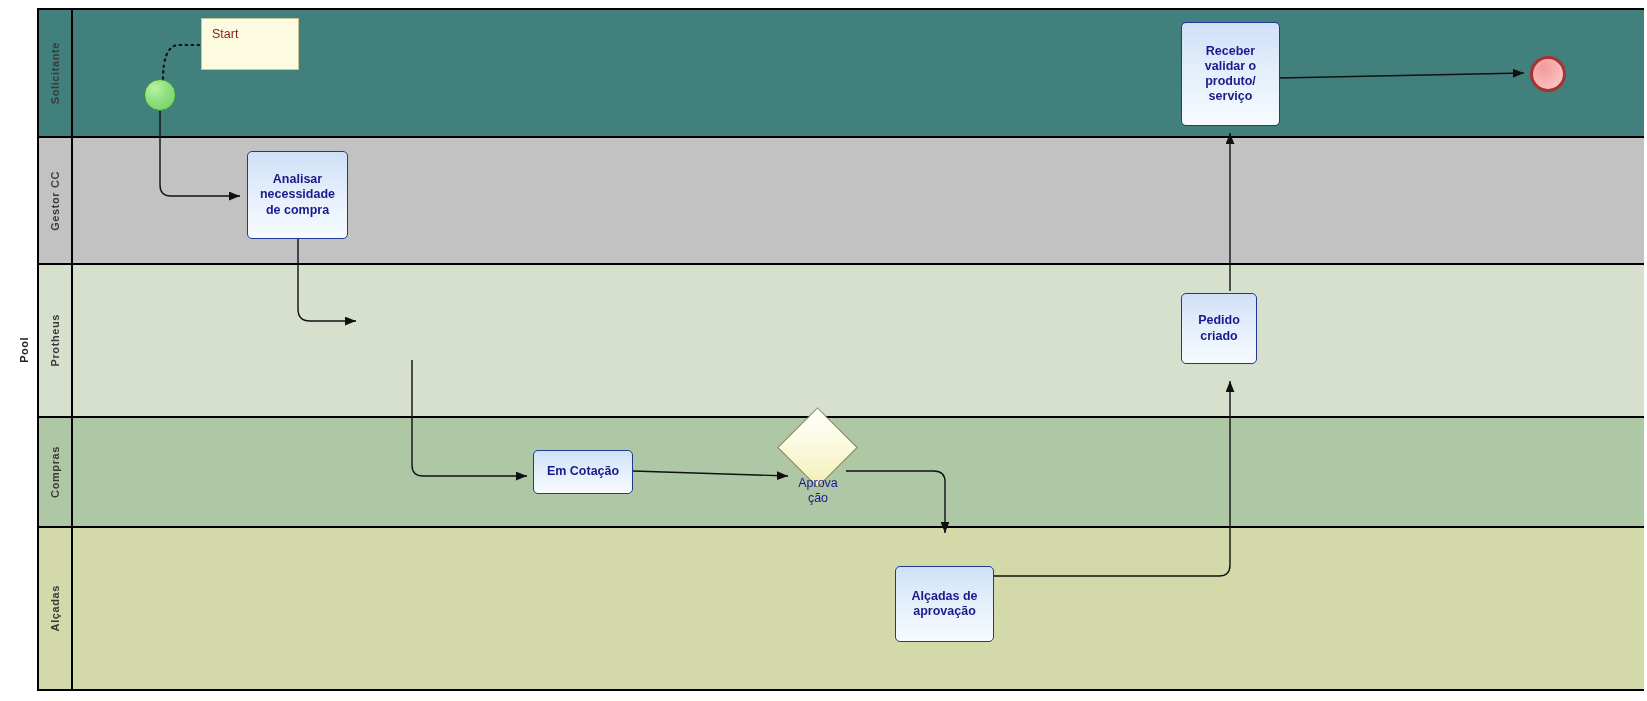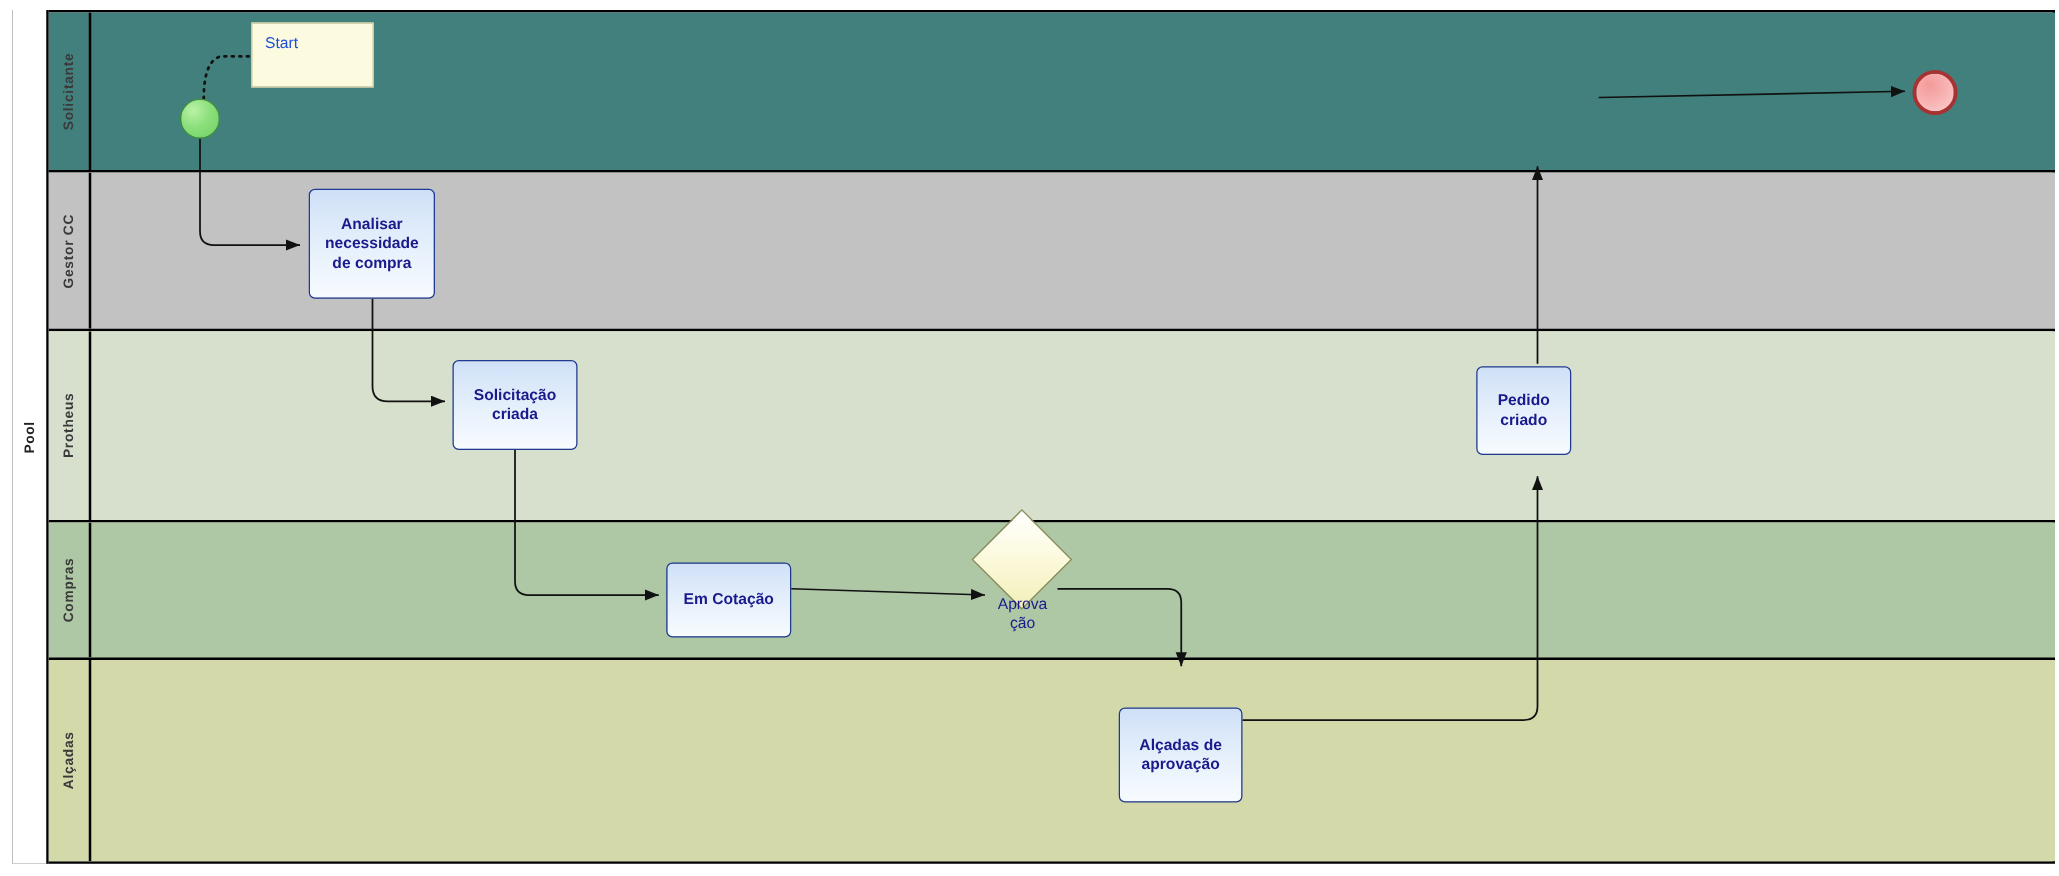--- a/index.html
+++ b/index.html
@@ -131,21 +131,21 @@
     white-space: pre-line;
   }
   .annotation {
     position: absolute;
     box-sizing: border-box;
     background: #fcfbdf;
     border: 1px solid #c8c49a;
     display: flex;
     align-items: flex-start;
     padding: 8px 10px;
-    color: #1d4ed8;
+    color: #7f1d1d;
     font-size: 12.5px;
     font-weight: normal;
   }
   svg.edges {
     position: absolute;
     left: 0; top: 0;
     width: 1647px;
     height: 701px;
     pointer-events: none;
   }
@@ -220,38 +220,38 @@
   <div class="event start" style="left:144px;top:79px;width:32px;height:32px;"></div>
 
   <div class="annotation" style="left:201px;top:18px;width:98px;height:52px;">
     <span>Start</span>
   </div>
 
   <div class="task" style="left:247px;top:151px;width:101px;height:88px;">
     <span>Analisar necessidade de compra</span>
   </div>
 
-  <div class="task" style="left:362px;top:288px;width:100px;height:72px;">
-    <span>Solicitação criada</span>
-  </div>
-
-  <div class="task" style="left:533px;top:450px;width:100px;height:60px;">
+
+  <div class="task" style="left:533px;top:450px;width:100px;height:44px;">
     <span>Em Cotação</span>
   </div>
 
   <div class="gateway" style="left:789px;top:419px;width:57px;height:57px;">
     <div class="diamond"></div>
   </div>
   <div class="gateway-label" style="left:778px;top:476px;width:80px;">Aprova
 ção</div>
 
   <div class="task" style="left:895px;top:566px;width:99px;height:76px;">
     <span>Alçadas de aprovação</span>
   </div>
 
   <div class="task" style="left:1181px;top:293px;width:76px;height:71px;">
     <span>Pedido criado</span>
   </div>
 
+  <div class="task" style="left:1181px;top:22px;width:99px;height:104px;">
+    <span>Receber validar o produto/ serviço</span>
+  </div>
 
   <div class="event end" style="left:1530px;top:56px;width:36px;height:36px;"></div>
 
 </div>
 
 </body></html>

